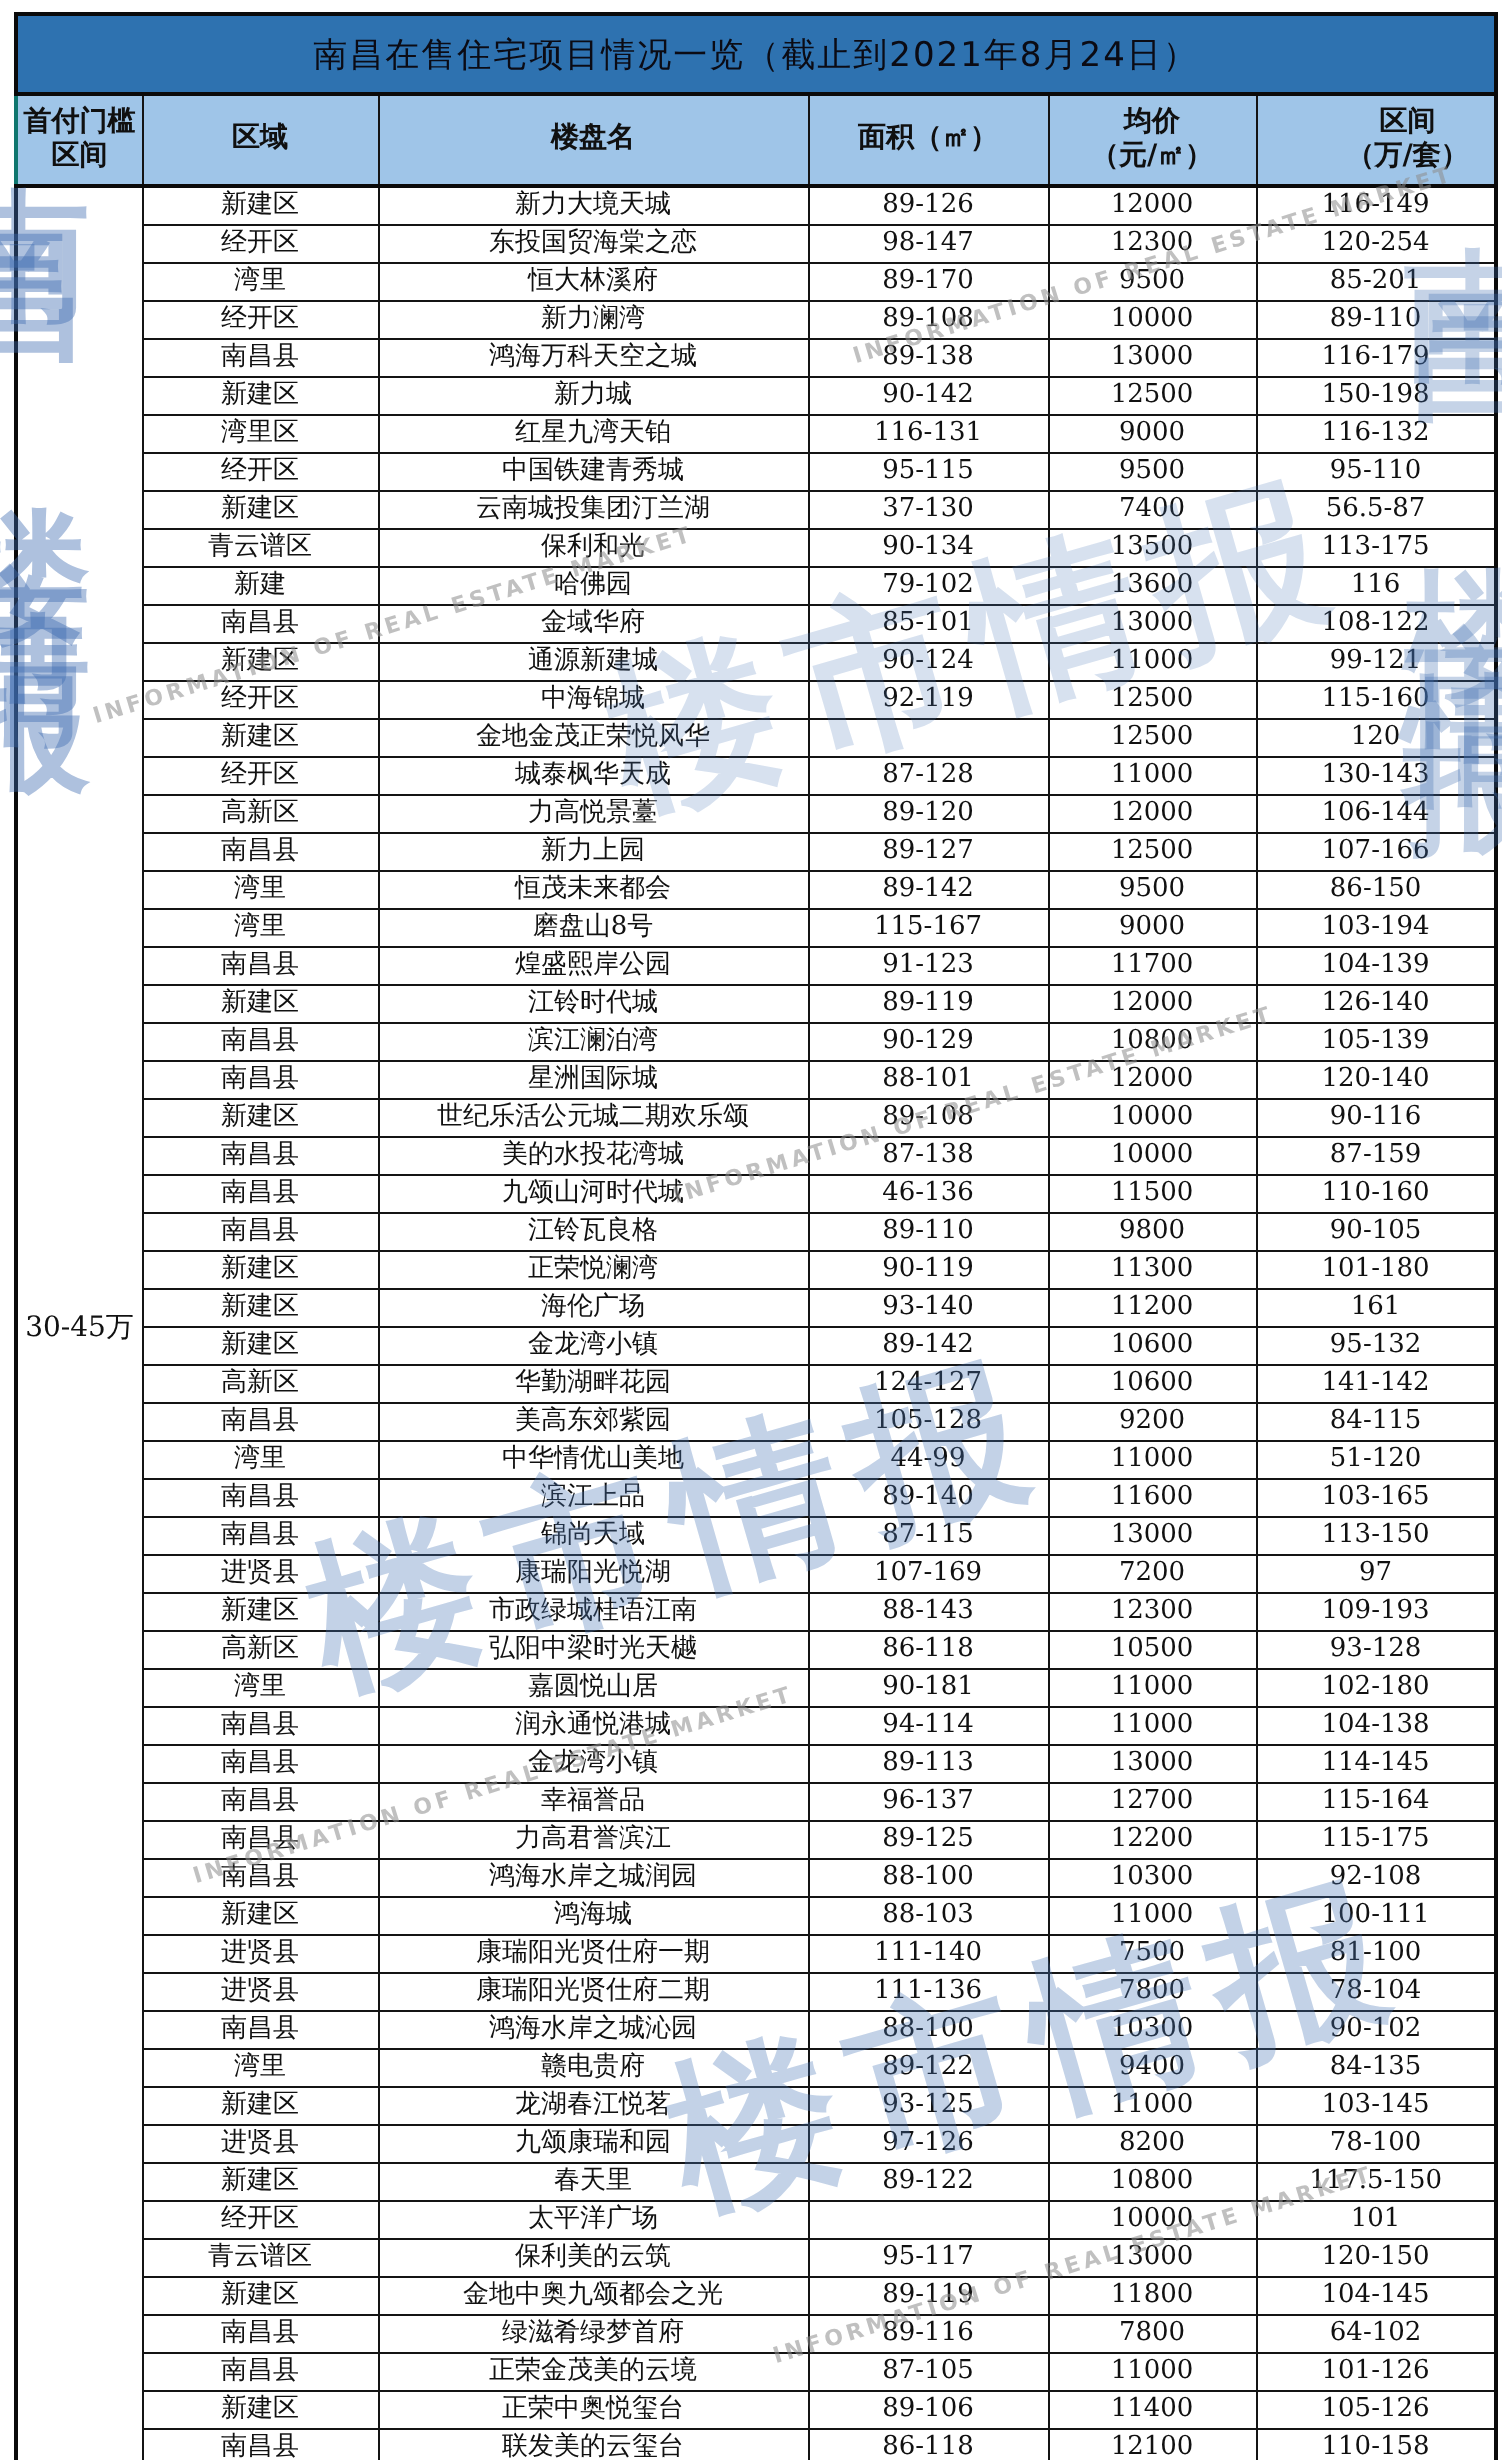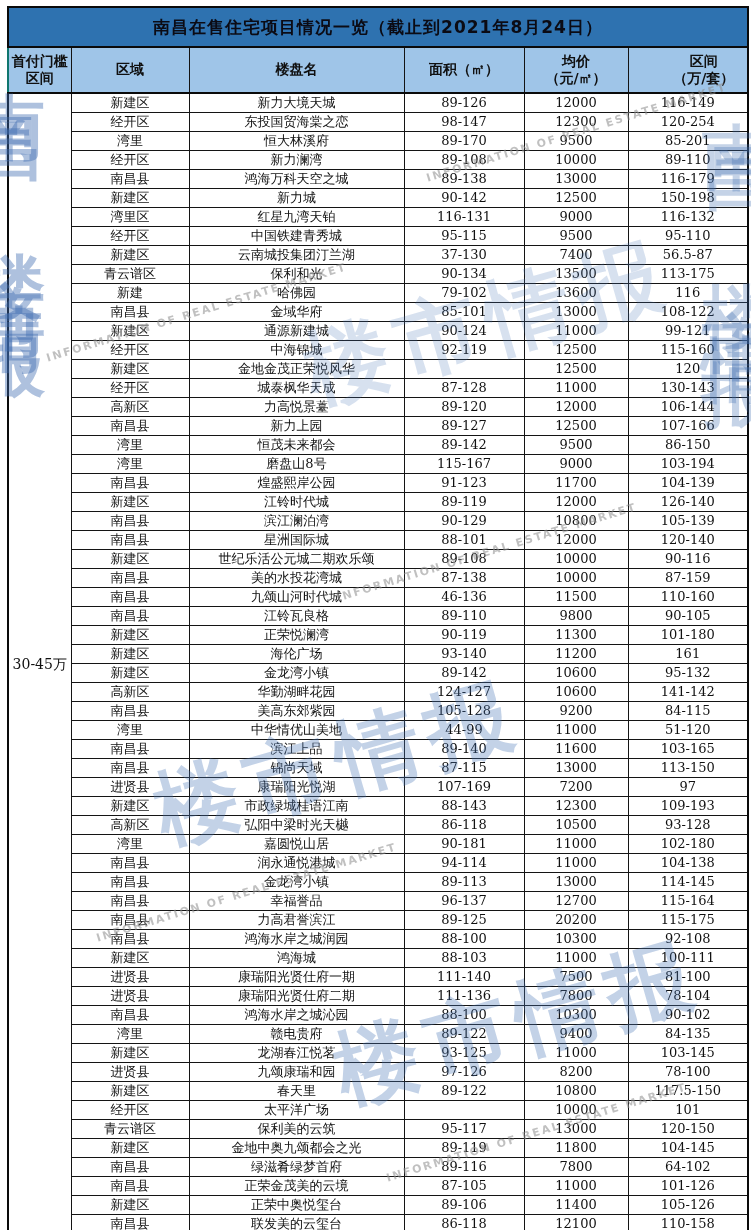--- a/index.html
+++ b/index.html
@@ -19,21 +19,21 @@
   col.c-name{width:215px;}
   col.c-area{width:120px;}
   col.c-price{width:104px;}
   col.c-range{width:120px;}
 
   th,td{border:1px solid #141414;padding:0;text-align:center;vertical-align:middle;}
 
   .title-cell{
     background:var(--title-bg,#2e72b0);
     height:38px;border:2px solid #0a0a0a;
-    font-size:17px;font-weight:bold;color:#0b0b14;
+    font-size:17px;font-weight:normal;color:#0b0b14;
     font-family:"DejaVu Sans",sans-serif;
     letter-spacing:1px;
   }
   .header-row th{
     background:var(--header-bg,#9fc5e8);
     height:44px;font-size:14px;font-weight:bold;color:#101010;
     white-space:pre-line;line-height:1.25;
     border-bottom:2px solid #0a0a0a;
   }
   .header-row th:first-child{border-left:2px solid #0f766e;}
@@ -403,21 +403,21 @@
           <td class="cell-district">南昌县</td>
           <td class="cell-name">幸福誉品</td>
           <td class="cell-area">96-137</td>
           <td class="cell-price">12700</td>
           <td class="cell-range">115-164</td>
         </tr>
         <tr>
           <td class="cell-district">南昌县</td>
           <td class="cell-name">力高君誉滨江</td>
           <td class="cell-area">89-125</td>
-          <td class="cell-price">20200</td>
+          <td class="cell-price">12200</td>
           <td class="cell-range">115-175</td>
         </tr>
         <tr>
           <td class="cell-district">南昌县</td>
           <td class="cell-name">鸿海水岸之城润园</td>
           <td class="cell-area">88-100</td>
           <td class="cell-price">10300</td>
           <td class="cell-range">92-108</td>
         </tr>
         <tr>

